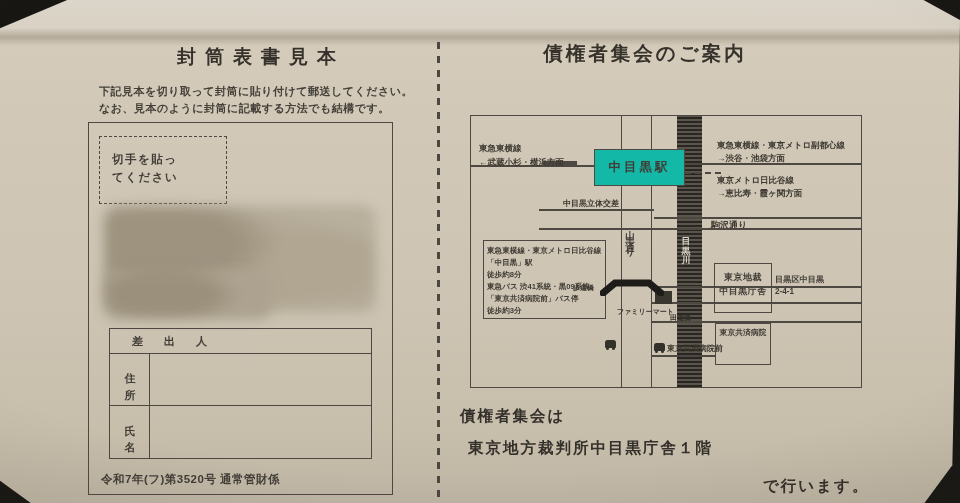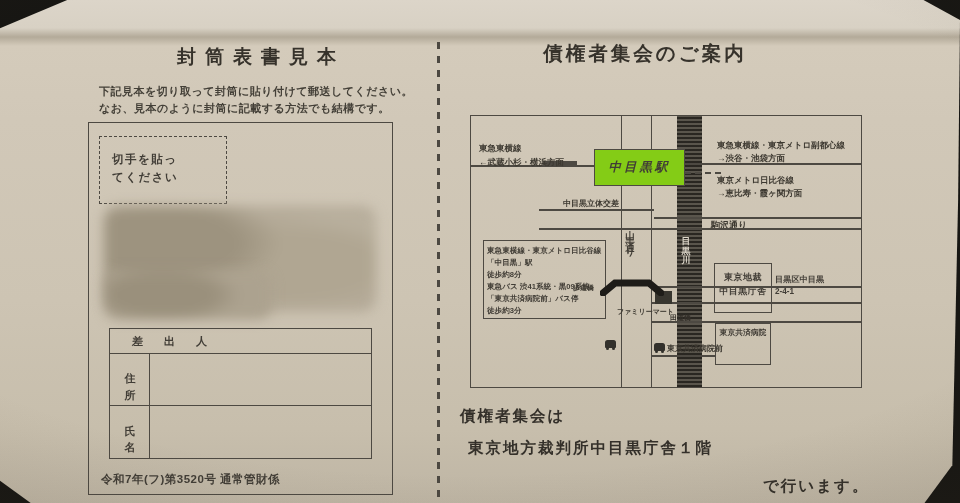--- a/index.html
+++ b/index.html
@@ -49,23 +49,23 @@
   #map{left:470px;top:115px;width:390px;height:271px;border:1.7px solid #4d4942;}
   .mlbl{position:absolute;font-size:8.5px;color:#3d3931;white-space:nowrap;font-weight:600;text-align:center;}
   #river{left:206px;top:0;width:25px;height:271px;background:#4a463e;
     background-image:repeating-linear-gradient(0deg,rgba(15,13,10,.55) 0 2px,rgba(130,124,112,.28) 2px 4px);}
   #river-label{left:208px;top:114px;writing-mode:vertical-rl;font-size:9px;color:#ddd7ca;
                letter-spacing:9px;font-weight:600;}
   .road-v{top:0;width:0;height:271px;border-left:1.6px solid #4d4942;}
   #road-v1{left:150px;} #road-v2{left:180px;}
   #yamate-label{left:152px;top:106px;writing-mode:vertical-rl;font-size:9.5px;letter-spacing:6px;
                 font-weight:600;z-index:4;}
-  #station{left:123px;top:33px;width:91px;height:37px;background:#84cc16;border:1.7px solid #4d4942;
+  #station{left:123px;top:33px;width:91px;height:37px;background:#14b8a6;border:1.7px solid #4d4942;
            z-index:5;display:flex;align-items:center;justify-content:center;font-size:12.5px;
-           font-weight:600;letter-spacing:3px;box-sizing:border-box;font-style:italic;}
+           font-weight:600;letter-spacing:3px;box-sizing:border-box;}
   #rail-left{left:0;top:49px;width:123px;height:2.2px;}
   #platform{left:72px;top:45px;width:34px;height:3.5px;}
   #rail-right{left:214px;top:47px;width:176px;height:2.2px;z-index:2;}
   #rail-right-dash{left:214px;top:56px;width:36px;border-top:2.2px dashed #4d4942;z-index:2;}
   #lw1{left:8px;top:27px;} #lw2{left:8px;top:41px;}
   #le1{left:246px;top:24px;} #le2{left:246px;top:37px;}
   #lh1{left:246px;top:59px;} #lh2{left:246px;top:72px;}
   #grade-lbl{left:92px;top:82px;font-size:8px;}
   #grade-line{left:68px;top:93px;width:115px;height:1.8px;}
   #koma-top{left:183px;top:101px;width:207px;height:1.8px;}

